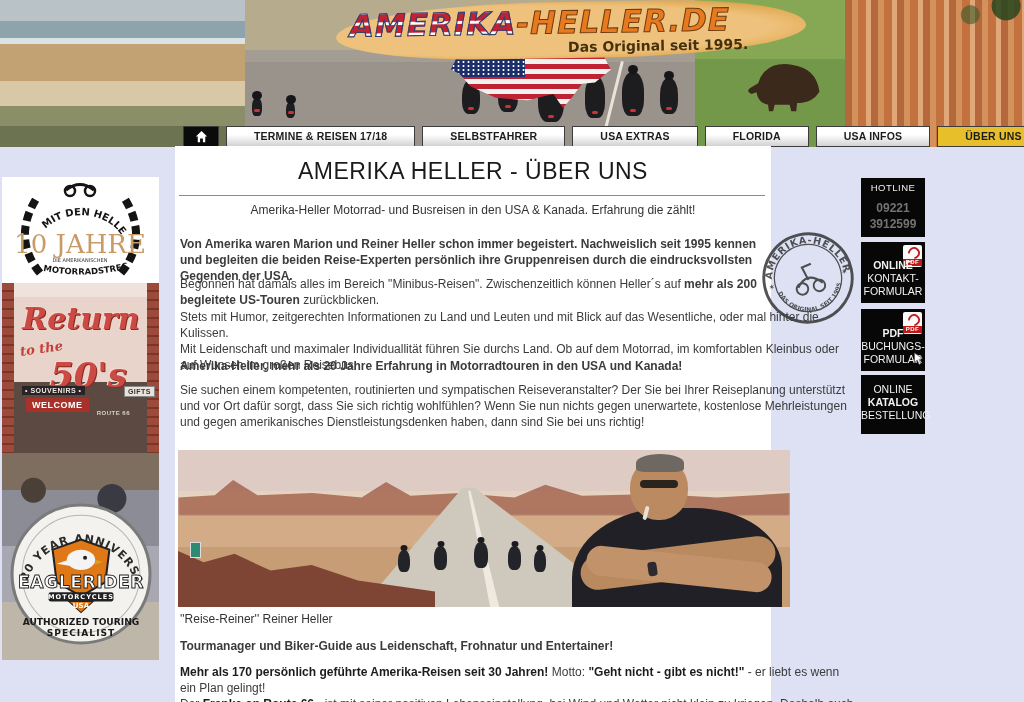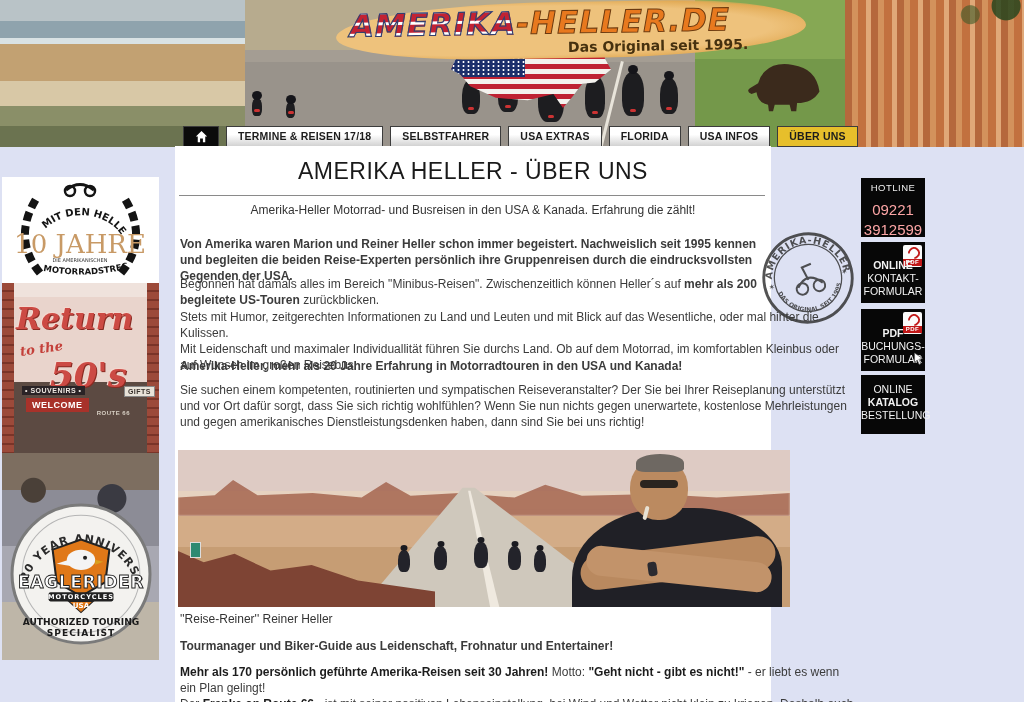--- a/index.html
+++ b/index.html
@@ -42,33 +42,33 @@
     font-family:"DejaVu Sans",sans-serif;font-weight:bold;font-style:italic;font-size:31px;letter-spacing:1px;}
   .logo-a{background:repeating-linear-gradient(180deg,#c22233 0 4px,#ffffff 4px 7px,#c22233 7px 11px);
     -webkit-background-clip:text;background-clip:text;color:transparent;
     text-shadow:none;-webkit-text-stroke:1.2px #35406e;}
   .logo-b{color:#e8791e;-webkit-text-stroke:1px #6b3a10;}
   .logo-tag{position:absolute;right:58px;bottom:3px;font-family:"DejaVu Sans",sans-serif;
     font-weight:bold;font-size:14px;color:#46310f;}
 
   
   .tabs{position:absolute;left:183px;top:126px;display:flex;gap:7px;}
-  .tab{display:block;height:19px;line-height:19px;padding:0 11px;border:1px solid #3c3c3c;
+  .tab{display:block;height:19px;line-height:19px;padding:0 27px;border:1px solid #3c3c3c;
     background:linear-gradient(180deg,#ffffff 0 40%,#d2d2d2 100%);
     font-size:10.5px;font-weight:bold;color:#1c1c1c;text-decoration:none;white-space:nowrap;letter-spacing:.2px;cursor:pointer;}
   .tab.home{width:22px;padding:0 6px;background:#0b0b0b;display:flex;align-items:center;justify-content:center;}
   .tab.active{background:#e7bf2b;text-align:center;}
 
   
   .simg{position:absolute;left:2px;width:157px;overflow:hidden;}
   .img10{top:177px;height:106px;background:#fff;}
   .img50{top:283px;height:170px;background:linear-gradient(180deg,#efe2dc 0 8%,#e9d4cc 8% 58%,#5c4a42 58% 100%);}
   .brickL,.brickR{position:absolute;top:0;bottom:0;width:12px;background:repeating-linear-gradient(180deg,#9c4a3a 0 7px,#7a3428 7px 9px);}
   .brickL{left:0;}.brickR{right:0;}
-  .ret1{position:absolute;left:14px;top:18px;width:130px;text-align:left;
+  .ret1{position:absolute;left:14px;top:18px;width:130px;text-align:center;
     font-family:"DejaVu Serif",serif;font-weight:bold;font-style:italic;font-size:30px;color:#cc4a44;
     text-shadow:1px 1px 0 #8a2a22, -1px -1px 0 #f4d8cf;}
   .ret2{position:absolute;left:18px;top:58px;font-family:"DejaVu Serif",serif;font-weight:bold;font-style:italic;
     font-size:13px;color:#c4403a;transform:rotate(-8deg);}
   .ret3{position:absolute;left:48px;top:52px;font-family:"DejaVu Serif",serif;font-weight:bold;font-style:italic;
     font-size:34px;color:#cc4a44;text-shadow:1px 1px 0 #8a2a22,-1px -1px 0 #f4d8cf;margin-top:20px;}
   .sgn{position:absolute;font-size:7px;font-weight:bold;letter-spacing:.5px;padding:1px 3px;}
   .sgn-souv{left:20px;top:103px;background:#2a2326;color:#efe8e2;}
   .sgn-welc{left:24px;top:115px;background:#a8322a;color:#fff;font-size:9px;padding:2px 6px;}
   .sgn-gift{right:4px;top:103px;background:#e8e2d8;color:#3a332e;border:1px solid #888;}
@@ -125,21 +125,21 @@
   .p5 b{color:#1c1c1c;}
 
   
   .bb{position:absolute;left:861px;width:64px;background:#070707;color:#fff;text-align:center;
     text-decoration:none;display:block;cursor:pointer;}
   .bb-hot{top:178px;height:59px;}
   .bb-con{top:242px;height:61px;}
   .bb-boo{top:309px;height:62px;}
   .bb-cat{top:375px;height:59px;}
   .bb-label{font-size:9.5px;letter-spacing:.5px;padding-top:4px;color:#eee;}
-  .bb-num{font-size:15px;font-weight:normal;color:#fca5a5;line-height:1.35;}
+  .bb-num{font-size:12px;font-weight:bold;color:#737373;line-height:1.35;}
   .bb-num.first{margin-top:7px;}
   .bb-lines{position:absolute;left:0;right:0;bottom:5px;font-size:10.5px;line-height:1.25;color:#f2f2f2;}
   .bb-lines b{display:block;}
   .bb-lines span{display:block;}
   .bb-cat .bb-lines{bottom:12px;}
   .pdf{position:absolute;top:3px;right:3px;width:19px;height:22px;background:#fbfbfb;border-radius:2px;}
   .pdf::before{content:"";position:absolute;left:5px;top:2px;width:8px;height:8px;border:2.2px solid #c11818;
     border-bottom-color:transparent;border-radius:50%;transform:rotate(40deg);}
   .pdf i{position:absolute;left:0;right:0;bottom:1px;background:#c11818;color:#fff;
     font-style:normal;font-weight:bold;font-size:6px;line-height:7px;text-align:center;letter-spacing:.5px;}

